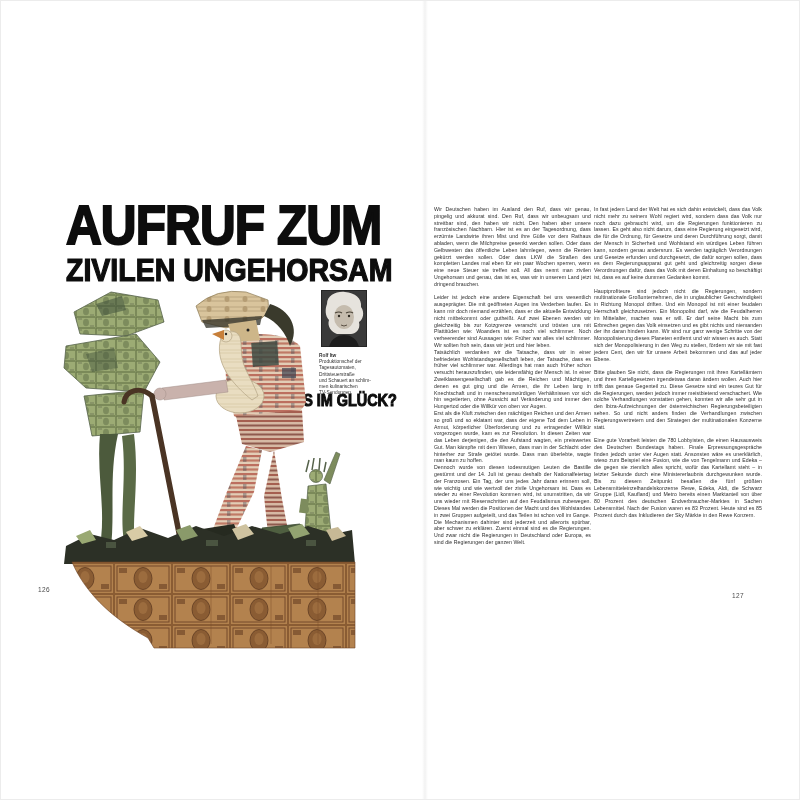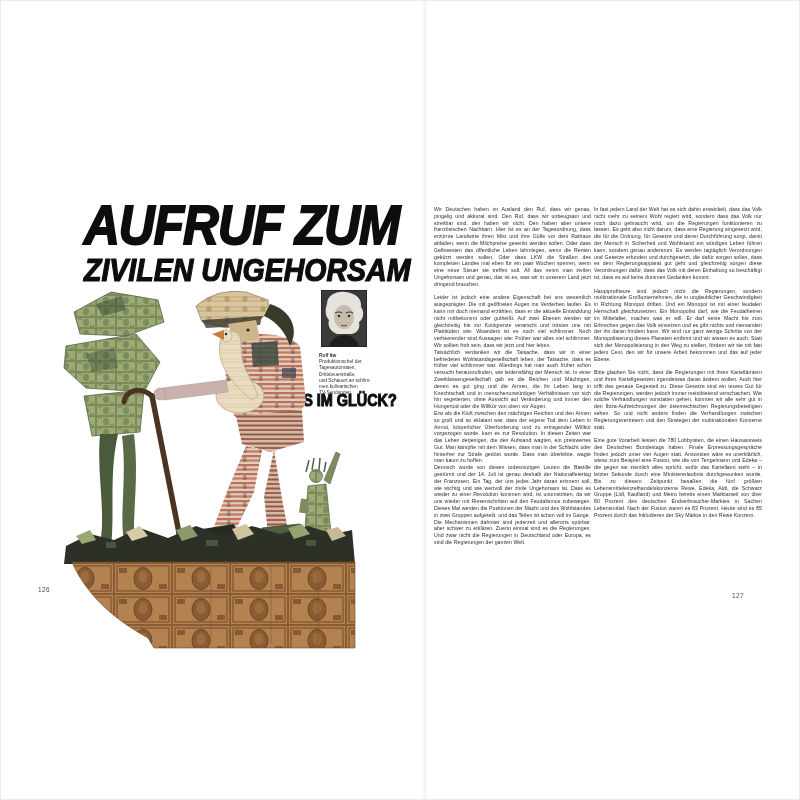--- a/index.html
+++ b/index.html
@@ -1,21 +1,21 @@
 <!DOCTYPE html>
 <html><head>
 <meta charset="utf-8">
 <style>
   html,body{margin:0;padding:0;background:#ffffff;}
   #canvas{position:relative;width:800px;height:800px;background:#fff;overflow:hidden;
           font-family:"Liberation Sans",sans-serif;color:#2e2e2e;border:1px solid #ececec;box-sizing:border-box;}
   .gutter{position:absolute;left:421px;top:0;width:6px;height:800px;
           background:linear-gradient(to right,rgba(0,0,0,0),rgba(0,0,0,0.05),rgba(0,0,0,0));}
   
-  .headline{position:absolute;left:83px;top:200px;margin:0;color:#0d0d0d;font-style:italic;}
+  .headline{position:absolute;left:65px;top:200px;margin:0;color:#0d0d0d;}
   .hl1,.hl2{display:inline-block;transform-origin:left bottom;white-space:nowrap;
             font-weight:bold;color:#0d0d0d;}
   .hl1{font-size:55px;line-height:48px;transform:scaleX(0.90);-webkit-text-stroke:2px #0d0d0d;letter-spacing:-1px;}
   .hl2{font-size:31px;line-height:30px;transform:scaleX(0.92);-webkit-text-stroke:1.2px #0d0d0d;margin-top:0px;}
   .hl-row{height:48px;}
   
   .portrait{position:absolute;left:320px;top:289px;width:46px;height:57px;margin:0;}
   .caption{position:absolute;left:318px;top:352px;width:80px;font-size:4.8px;line-height:6.2px;color:#333;}
   .caption .c0{font-weight:bold;}
   

